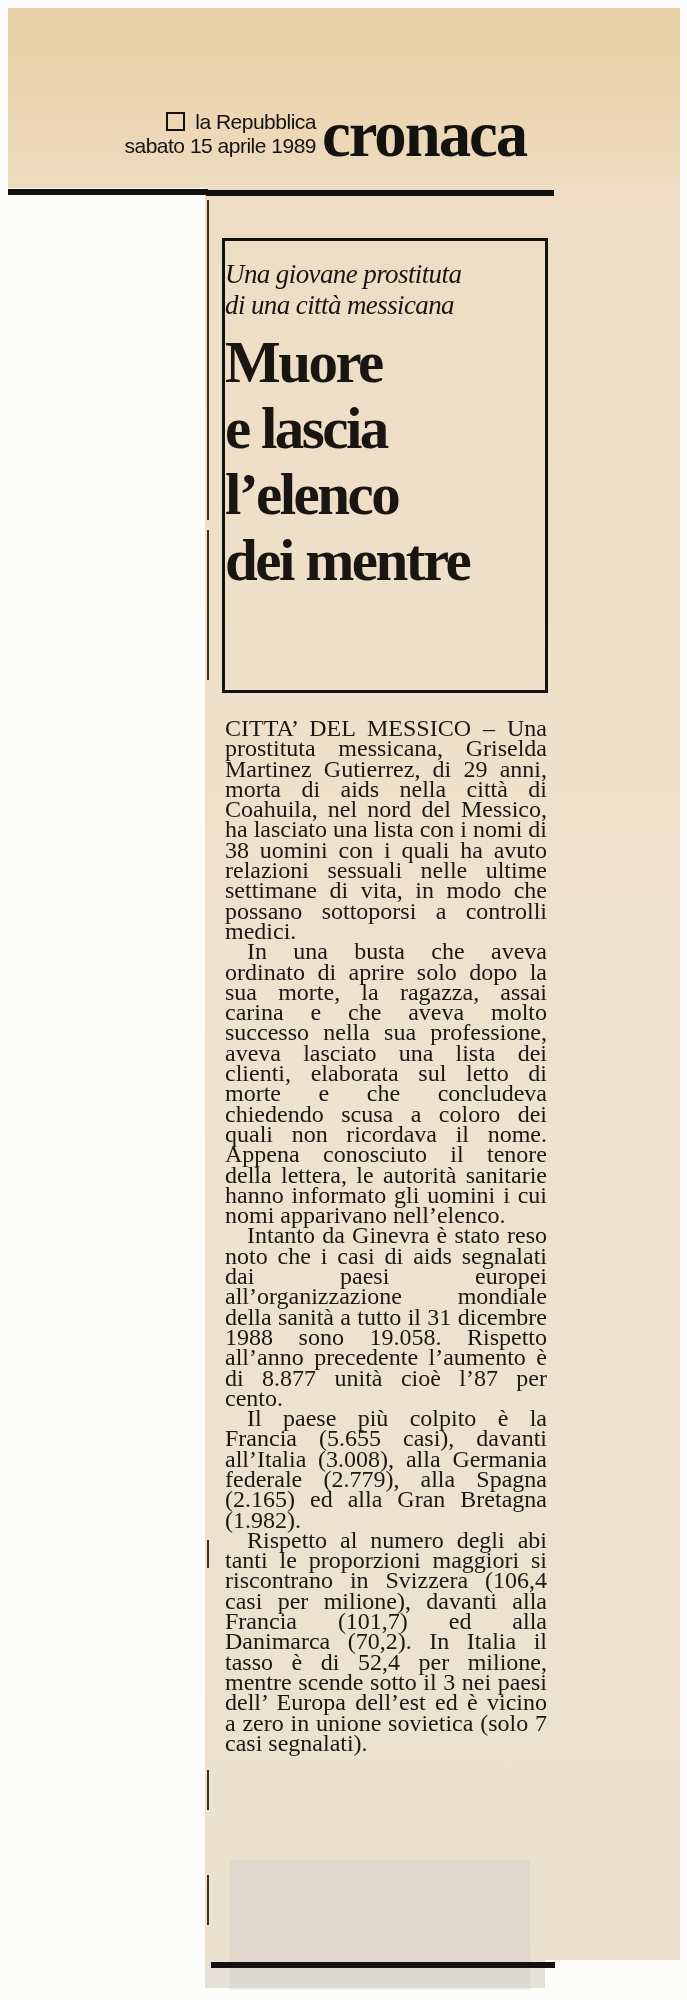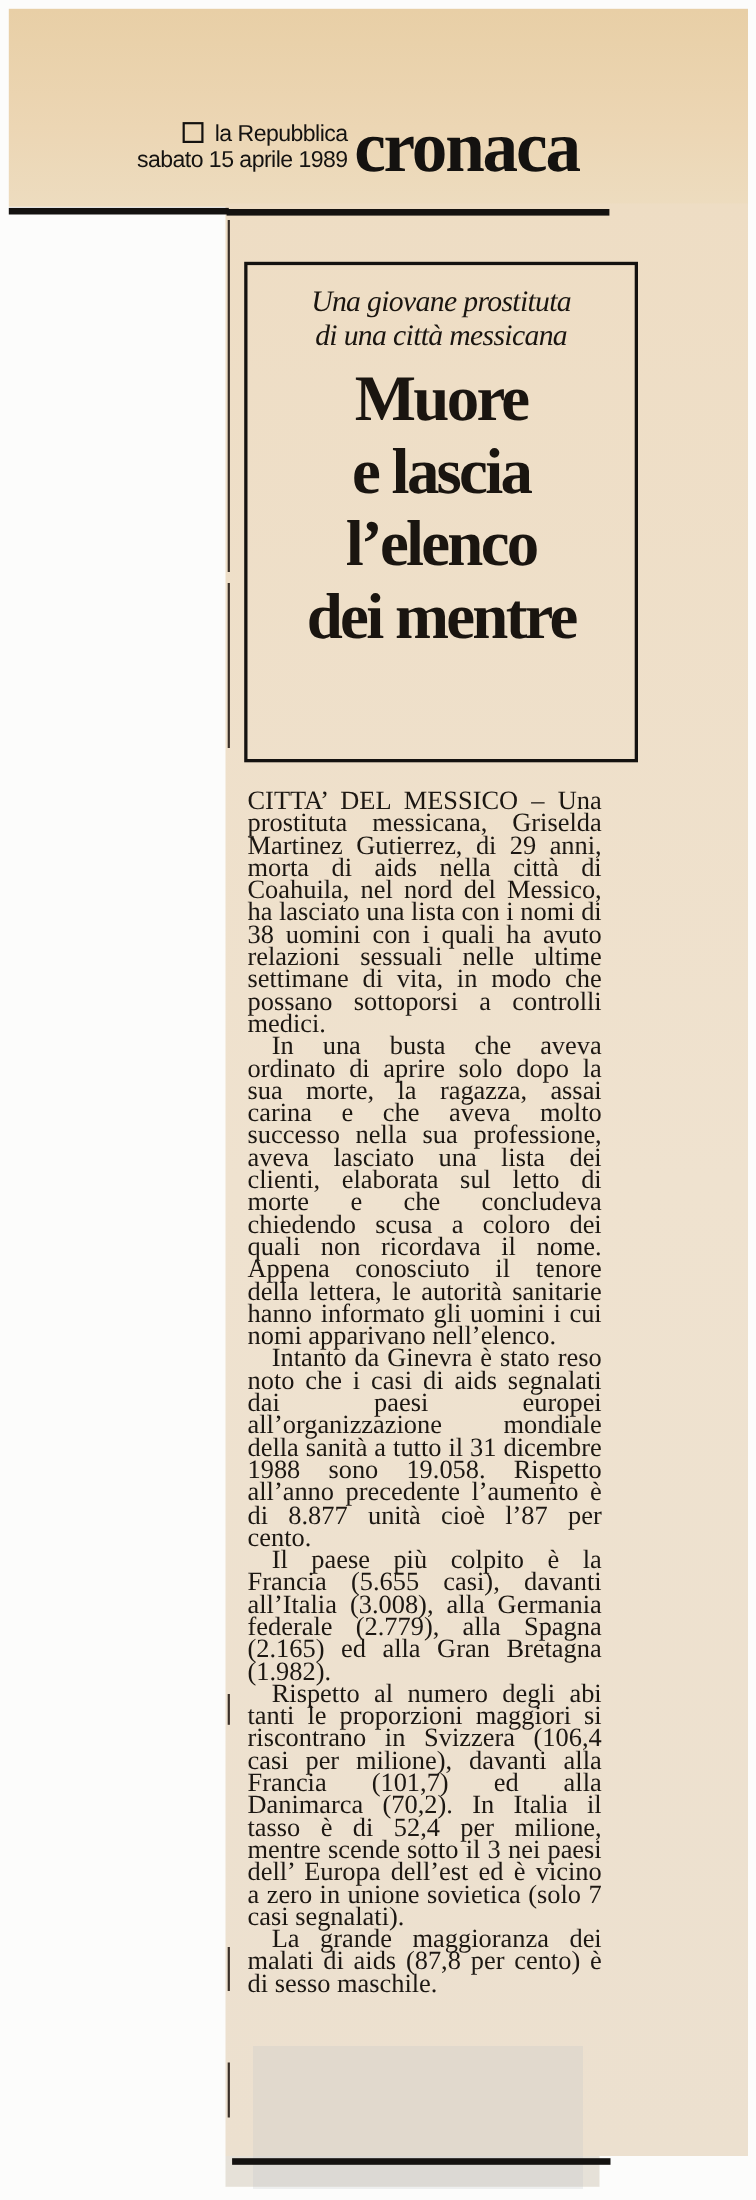--- a/index.html
+++ b/index.html
@@ -14,21 +14,21 @@
   .ghost { position:absolute; left:230px; top:1860px; width:300px; height:130px; background:rgba(190,195,200,0.25); }
   .masthead { position:absolute; left:16px; top:108px; width:687px; height:80px; }
   .mast-left { position:absolute; right:387px; top:2px; text-align:right;
                font-family:"Liberation Sans", sans-serif; font-size:21px; line-height:24px; letter-spacing:-0.5px; color:#141210; }
   .mast-left .box { display:inline-block; width:15px; height:15px; border:2px solid #141210; margin-right:10px; vertical-align:-2px; }
   .mast-title { position:absolute; left:306px; top:-12px; font-family:"Liberation Serif", serif; font-weight:bold;
                 font-size:66px; letter-spacing:-2px; color:#141210; transform:scaleX(0.98); transform-origin:left; }
   .rule-top-left { position:absolute; left:8px; top:189px; width:200px; height:6px; background:#141210; }
   .rule-top-right { position:absolute; left:206px; top:190px; width:348px; height:6px; background:#141210; }
   .side-line { position:absolute; left:207px; width:2px; background:#3a3028; }
-  .headline-box { position:absolute; left:222px; top:238px; width:358px; height:455px; border:3px solid #141210; box-sizing:border-box; text-align:center; }
+  .headline-box { position:absolute; left:222px; top:238px; width:326px; height:455px; border:3px solid #141210; box-sizing:border-box; text-align:left; }
   .kicker { font-style:italic; font-size:27px; line-height:31px; margin-top:18px; letter-spacing:-0.6px; }
   .headline { font-weight:bold; font-size:59px; line-height:66px; letter-spacing:-2.5px; margin-top:8px; }
   .body { position:absolute; left:225px; top:718px; width:322px; font-size:24px; line-height:20.3px; text-align:justify; color:#1c1712; }
   .body p { margin:0; }
   .body p.indent { text-indent:22px; }
   .rule-bottom { position:absolute; left:211px; top:1962px; width:344px; height:6px; background:#141210; }
 </style>
 </head>
 <body>
 
@@ -66,16 +66,15 @@
     <div>dei mentre</div>
   </div>
 </div>
 
 <div class="body">
   <p>CITTA’ DEL MESSICO – Una prostituta messicana, Griselda Martinez Gutierrez, di 29 anni, morta di aids nella città di Coahuila, nel nord del Messico, ha lasciato una lista con i nomi di 38 uomini con i quali ha avuto relazioni sessuali nelle ultime settimane di vita, in modo che possano sottoporsi a controlli medici.</p>
   <p class="indent">In una busta che aveva ordinato di aprire solo dopo la sua morte, la ragazza, assai carina e che aveva molto successo nella sua professione, aveva lasciato una lista dei clienti, elaborata sul letto di morte e che concludeva chiedendo scusa a coloro dei quali non ricordava il nome. Appena conosciuto il tenore della lettera, le autorità sanitarie hanno informato gli uomini i cui nomi apparivano nell’elenco.</p>
   <p class="indent">Intanto da Ginevra è stato reso noto che i casi di aids segnalati dai paesi europei all’organizzazione mondiale della sanità a tutto il 31 dicembre 1988 sono 19.058. Rispetto all’anno precedente l’aumento è di 8.877 unità cioè l’87 per cento.</p>
   <p class="indent">Il paese più colpito è la Francia (5.655 casi), davanti all’Italia (3.008), alla Germania federale (2.779), alla Spagna (2.165) ed alla Gran Bretagna (1.982).</p>
   <p class="indent">Rispetto al numero degli abi tanti le proporzioni maggiori si riscontrano in Svizzera (106,4 casi per milione), davanti alla Francia (101,7) ed alla Danimarca (70,2). In Italia il tasso è di 52,4 per milione, mentre scende sotto il 3 nei paesi dell’ Europa dell’est ed è vicino a zero in unione sovietica (solo 7 casi segnalati).</p>
-  <p class="indent">La grande maggioranza dei malati di aids (87,8 per cento) è di sesso maschile.</p>
 </div>
 
 <div class="rule-bottom"></div>
 
 </body></html>

